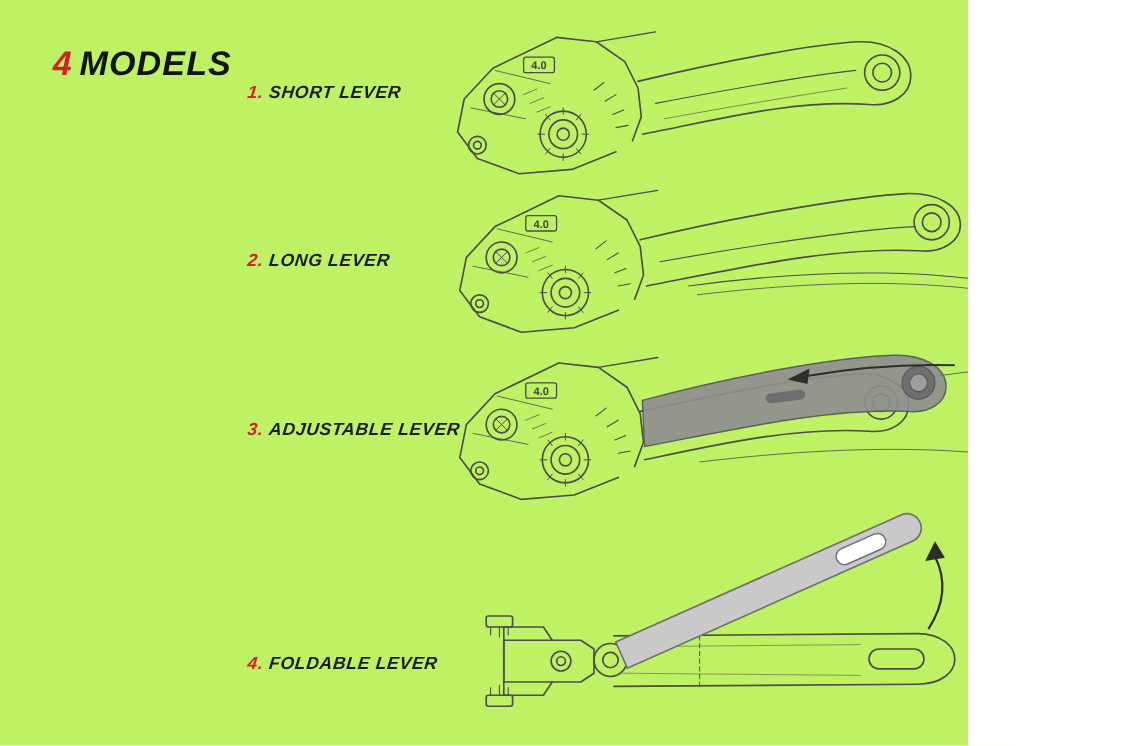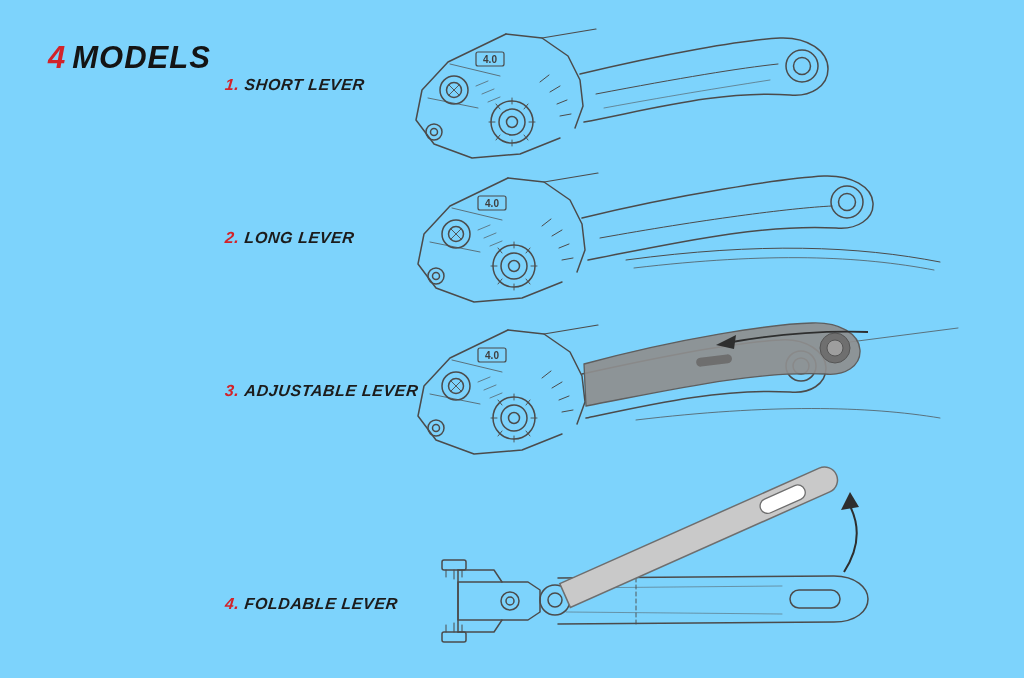--- a/index.html
+++ b/index.html
@@ -1,20 +1,20 @@
 <!DOCTYPE html>
 <html style="--accent: #d2232a;"><head>
 <meta charset="utf-8">
 <style>
   html, body { margin: 0; padding: 0; background: #ffffff; }
   .canvas {
     position: relative;
-    width: 1024px;
+    width: 880px;
     height: 678px;
-    background: #7dd3fc;
+    background: #bef264;
     overflow: hidden;
     font-family: "Liberation Sans", sans-serif;
   }
   .title {
     position: absolute;
     left: 48px;
     top: 40px;
     margin: 0;
     font-size: 31px;
     font-weight: bold;

